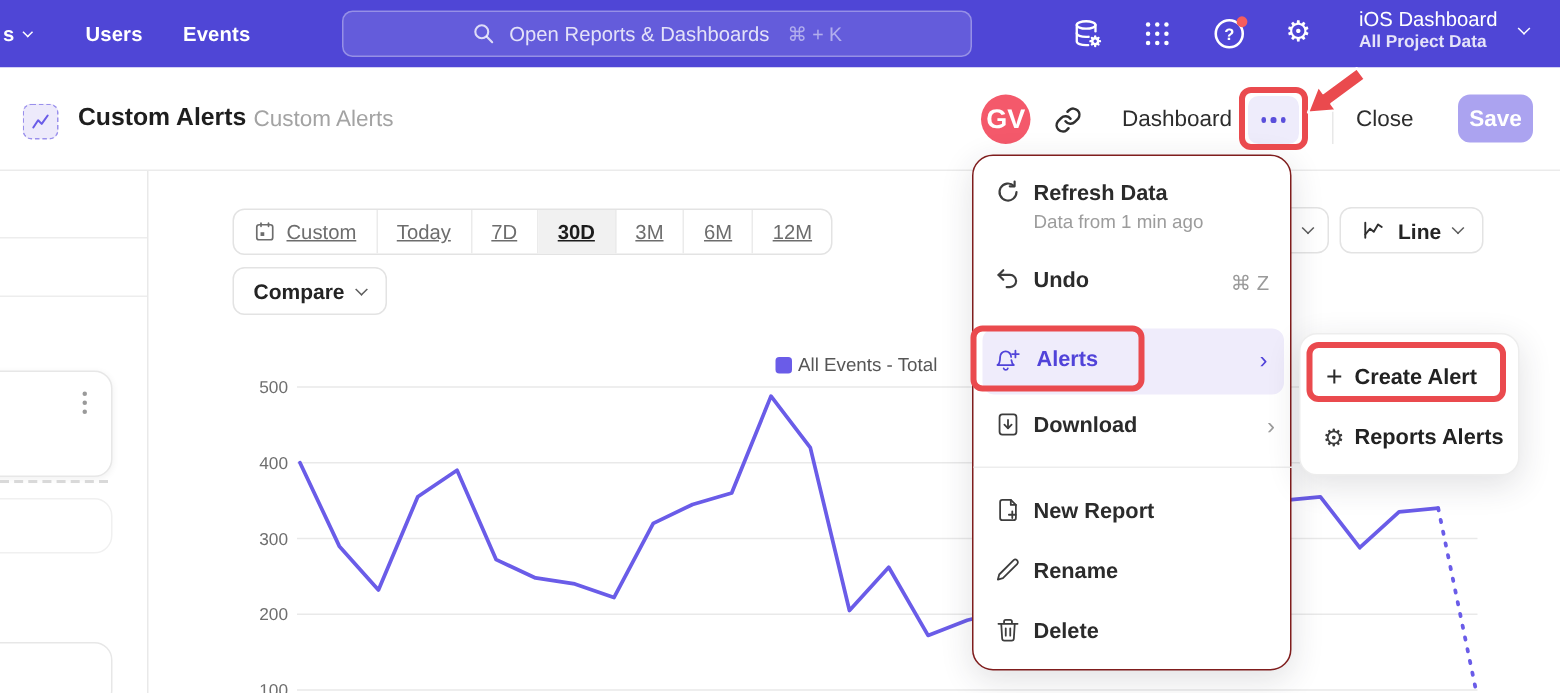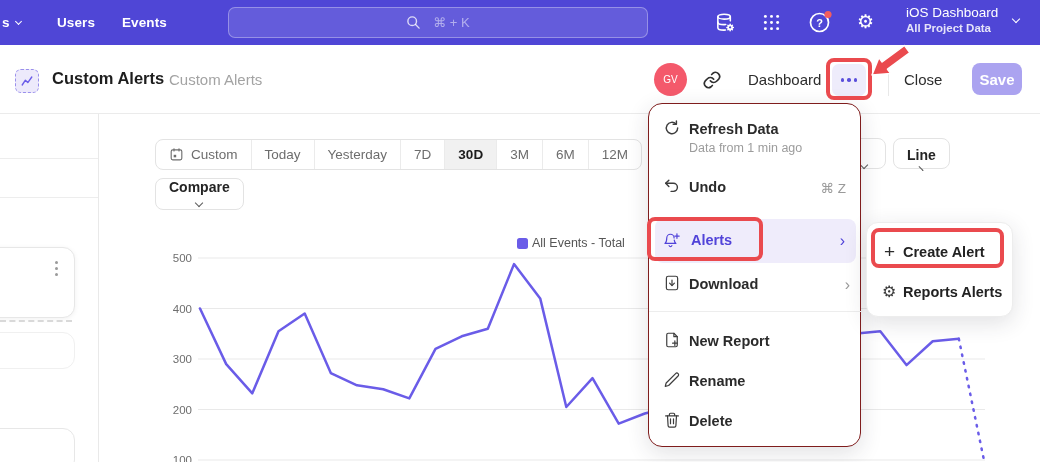--- a/index.html
+++ b/index.html
@@ -27,47 +27,47 @@
   .pname { font-size:13.5px; font-weight:400; }
   .pscope { font-size:11.5px; font-weight:600; color:rgba(255,255,255,.85); margin-top:2px; }
   
   .header { position:absolute; left:0; top:45px; width:1040px; height:69px; background:#fff;
             border-bottom:1px solid #ebebeb; }
   .board-ic { position:absolute; left:15px; top:24px; width:24px; height:24px; border-radius:6px;
               background:#edeafb; border:1.5px dashed #9a90ec; display:flex; align-items:center; justify-content:center; }
   .h-title { position:absolute; left:52px; top:24px; font-size:16.5px; font-weight:700; color:#1e1e1e; }
   .h-crumb { position:absolute; left:169px; top:26px; font-size:15px; color:#a3a3a3; }
   .avatar { position:absolute; left:654px; top:18px; width:33px; height:33px; border-radius:50%;
-            background:#f4596b; color:#fff; font-size:10px; font-weight:400;
+            background:#f4596b; color:#fff; font-size:18px; font-weight:700;
             display:flex; align-items:center; justify-content:center; cursor:pointer; }
   .txtbtn { position:absolute; top:26px; font-size:15px; color:#2d2d2d; font-weight:500; cursor:pointer; }
   .more-btn { position:absolute; left:832px; top:19px; width:34px; height:32px; border-radius:7px;
               background:#eeecfb; display:flex; align-items:center; justify-content:center; gap:3px; cursor:pointer; }
   .more-btn i { width:3.5px; height:3.5px; border-radius:50%; background:#5a4fdb; }
   .hdiv { position:absolute; left:888px; top:19px; width:1px; height:32px; background:#e8e8e8; }
   .save-btn { position:absolute; left:972px; top:18px; width:50px; height:32px; border-radius:8px;
               background:#aba3f0; color:#fff; font-size:15px; font-weight:600; border:none;
               display:flex; align-items:center; justify-content:center; cursor:pointer; }
   
   .vline { position:absolute; left:98px; top:114px; width:1px; height:348px; background:#e9e9e9; }
   .sline { position:absolute; left:0; height:1px; background:#ededed; width:98px; }
   .scard { position:absolute; left:-28px; width:103px; background:#fff; border:1px solid #e7e7e7; border-radius:12px; cursor:pointer; }
   .kebab { position:absolute; right:16px; top:13px; display:flex; flex-direction:column; gap:3px; cursor:pointer; }
   .kebab i { width:3px; height:3px; border-radius:50%; background:#9a9a9a; }
   .dashline { position:absolute; left:0; top:320px; width:72px; height:0; border-top:2px dashed #d9d9d9; }
   
   .seg { position:absolute; left:155px; top:139px; height:31px; display:flex; align-items:stretch;
          border:1px solid #e3e3e3; border-radius:8px; background:#fff; overflow:hidden; }
   .seg .s { display:flex; align-items:center; gap:7px; padding:0 13px; font-size:13.5px; color:#6d6d6d;
-            border-right:1px solid #ebebeb; cursor:pointer; white-space:nowrap; }
+            border-right:1px solid #ebebeb; cursor:pointer; white-space:nowrap;text-decoration:underline; }
   .seg .s:last-child { border-right:none; }
   .seg .s.sel { background:#f1f1f1; color:#1c1c1c; font-weight:700; }
   .pillbtn { position:absolute; height:32px; border:1px solid #e3e3e3; border-radius:8px; background:#fff;
              display:flex; align-items:center; gap:8px; padding:0 13px; font-size:14px; color:#242424;
-             font-weight:600; cursor:pointer;flex-direction:column; }
+             font-weight:600; cursor:pointer; }
   .gchev { color:#5c5c5c; }
   
   .legend { position:absolute; left:517px; top:236px; display:flex; align-items:center; gap:4px; }
   .legend .sw { width:11px; height:11px; border-radius:2.5px; }
   .legend .lt { font-size:12.5px; color:#565656; }
   
   .menu { position:absolute; left:648px; top:103px; width:213px; height:344px; background:#fff;
           border:1px solid #7f1d1d; border-radius:14px; box-shadow:0 6px 22px rgba(40,40,60,.14); z-index:20; }
   .menu-row { position:absolute; left:0; width:213px; cursor:pointer; }
   .mlab { position:absolute; font-size:14.5px; font-weight:600; color:#2b2b2b; white-space:nowrap; }
@@ -101,20 +101,21 @@
       <span class="chev" style="width:5px;height:5px"></span>
     </div>
     <div class="nav-item" style="left:57px">Users</div>
     <div class="nav-item" style="left:122px">Events</div>
 
     <div class="searchbar">
       <svg width="15" height="15" viewBox="0 0 16 16">
         <circle cx="6.6" cy="6.6" r="4.6" fill="none" stroke="rgba(255,255,255,.78)" stroke-width="1.5"></circle>
         <line x1="10.2" y1="10.2" x2="14" y2="14" stroke="rgba(255,255,255,.78)" stroke-width="1.5" stroke-linecap="round"></line>
       </svg>
+      <span class="ph">Open Reports &amp; Dashboards</span>
       <span class="sc">⌘ + K</span>
     </div>
 
     <svg class="nav-icon" style="left:714px" width="22" height="23" viewBox="0 0 24 24">
       <g fill="none" stroke="#fff" stroke-width="1.7" stroke-linecap="round">
         <ellipse cx="11" cy="5.6" rx="6.8" ry="2.7"></ellipse>
         <path d="M4.2 5.6v6c0 1.5 3 2.7 6.8 2.7.6 0 1.2-.03 1.8-.09"></path>
         <path d="M4.2 11.6v6c0 1.5 3 2.7 6.8 2.7.5 0 1-.02 1.5-.06"></path>
         <path d="M17.8 5.6v4.6"></path>
         <circle cx="17.6" cy="17.4" r="2.1"></circle>
@@ -202,21 +203,20 @@
         <g fill="none" stroke="#6d6d6d" stroke-width="1.8" stroke-linecap="round">
           <rect x="3.5" y="4.5" width="17" height="16" rx="2.5"></rect>
           <line x1="8" y1="2.8" x2="8" y2="6.2"></line>
             <line x1="16" y1="2.8" x2="16" y2="6.2"></line>
           <rect x="7.5" y="12.5" width="4" height="4" fill="#6d6d6d" stroke="none"></rect>
         </g>
       </svg>
       <span>Custom</span>
     </div>
     <div class="s">Today</div>
-    <div class="s">Yesterday</div>
     <div class="s">7D</div>
     <div class="s sel">30D</div>
     <div class="s">3M</div>
     <div class="s">6M</div>
     <div class="s">12M</div>
   </div>
 
   <div class="pillbtn" style="left:155px;top:178px">
     <span>Compare</span>
     <span class="chev gchev"></span>

